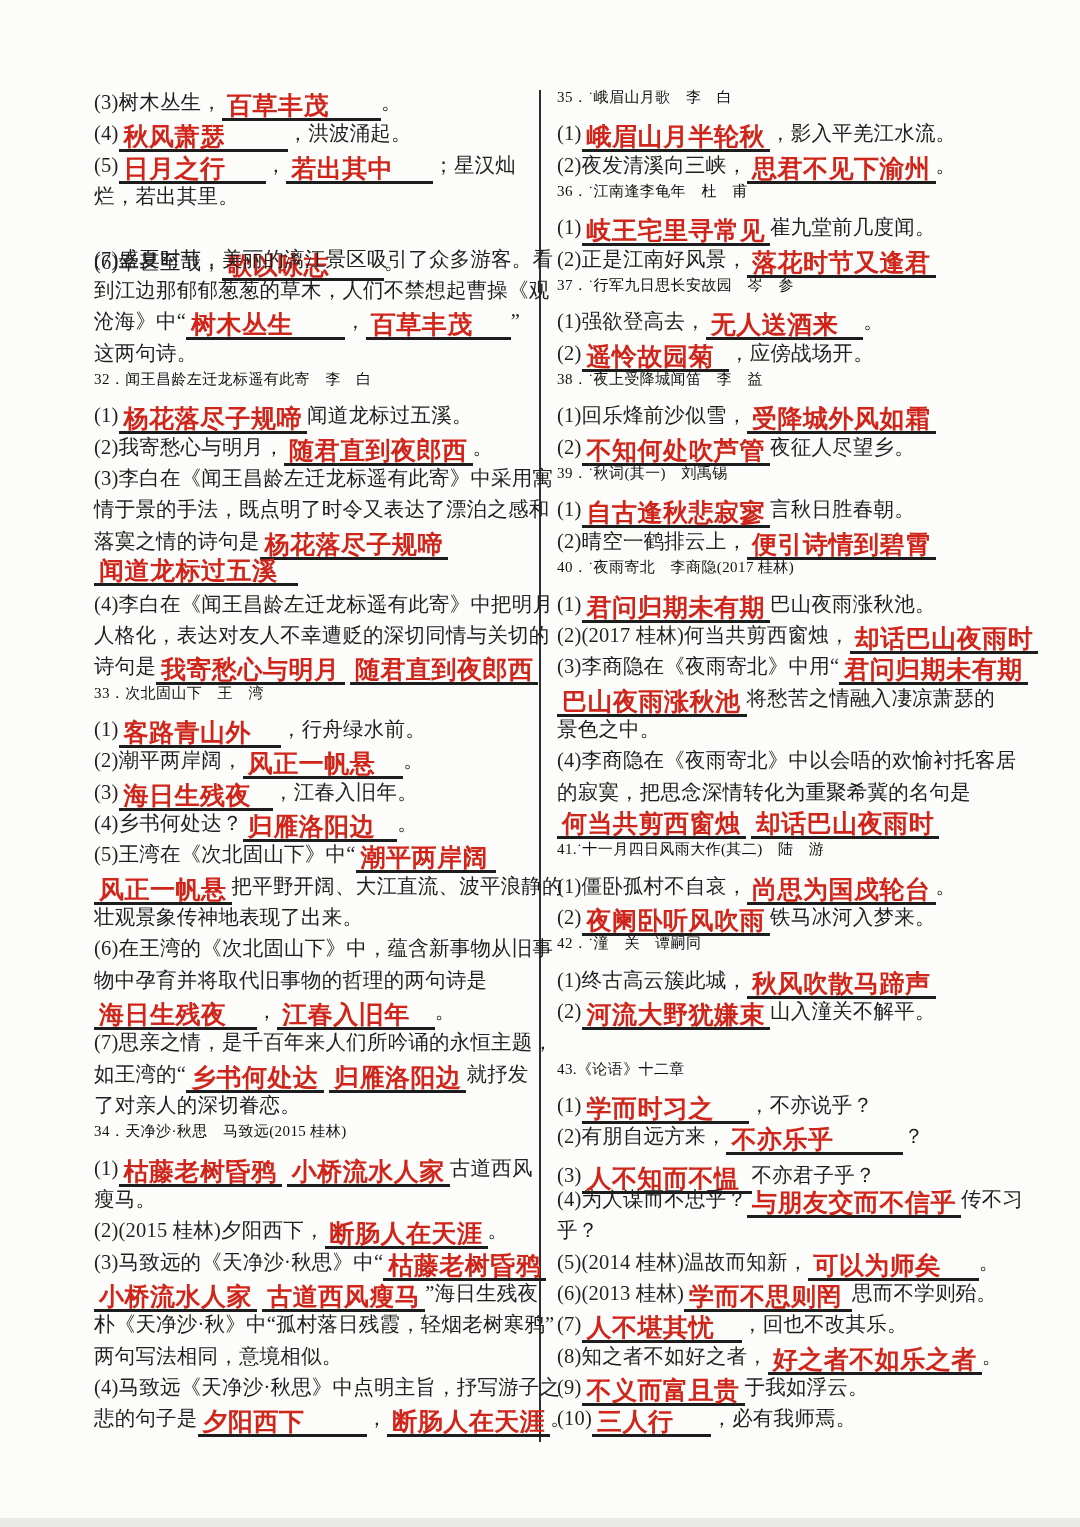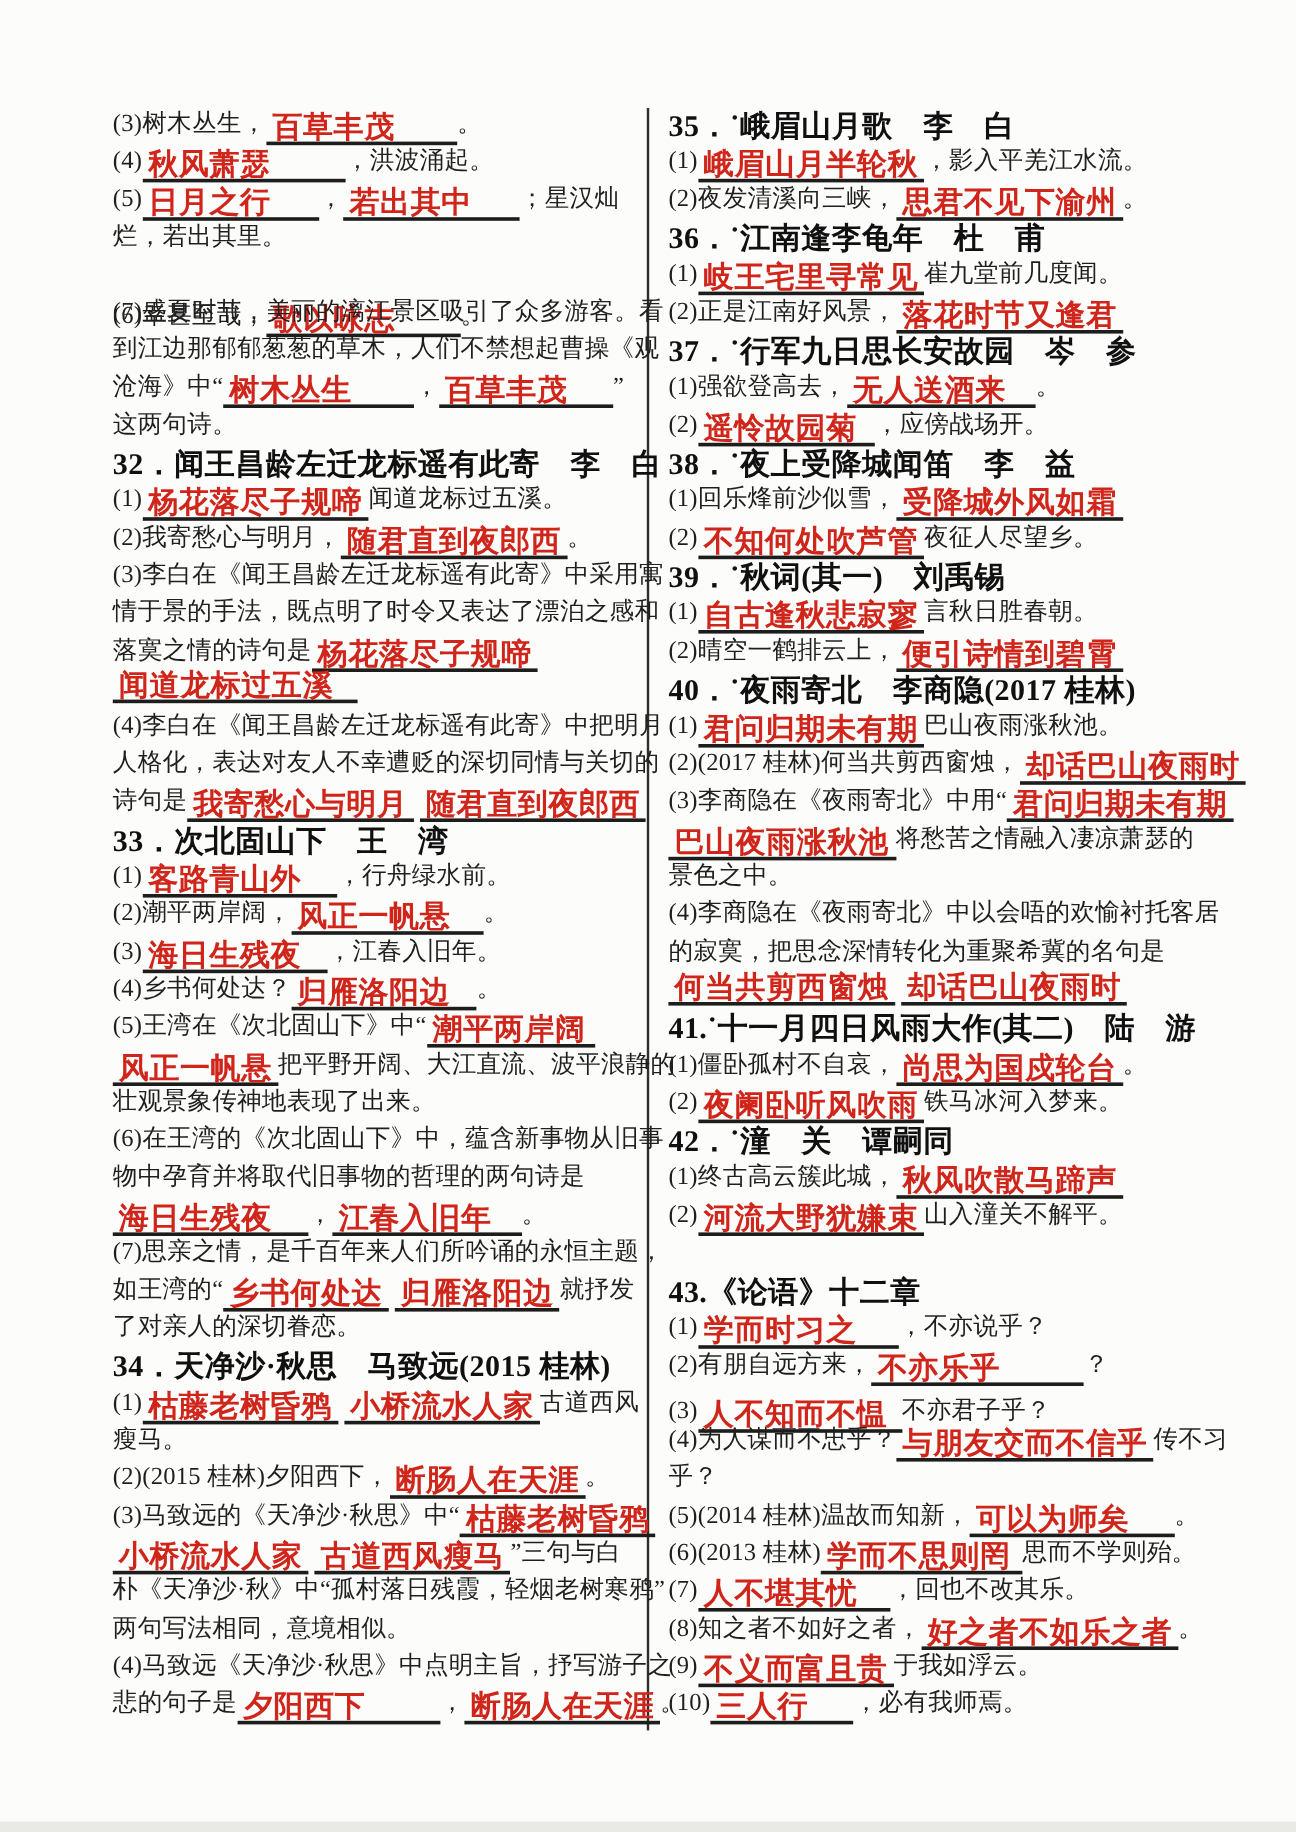--- a/index.html
+++ b/index.html
@@ -4,21 +4,21 @@
 <style>
   html,body{margin:0;padding:0;background:#ffffff;}
   .page{position:relative;width:1080px;height:1527px;background:#fcfcfa;overflow:hidden;
         font-family:"Liberation Serif","DejaVu Serif",serif;}
   .divider{position:absolute;left:539px;top:90px;width:2px;height:1352px;background:#2e2e2e;}
   .col{position:absolute;top:88px;}
   .col-left{left:94px;width:444px;}
   .col-right{left:557px;width:460px;}
   .line{height:31.35px;white-space:nowrap;}
   .bk{font-size:20.5px;color:#1f1f1f;letter-spacing:.2px;}
-  .ttl{font-size:25px;color:#101010;font-weight:700;letter-spacing:.4px;}
+  .ttl{font-size:15px;color:#101010;font-weight:400;letter-spacing:.4px;}
   .ans{display:inline-block;font-family:"DejaVu Sans","Liberation Sans",sans-serif;
        font-weight:700;font-size:25px;line-height:25px;color:#d0251a;
        border-bottom:3px solid #1d1d1d;padding:0 5px;vertical-align:-5px;letter-spacing:.5px;}
   .bottom-strip{position:absolute;left:0;bottom:0;width:100%;height:9px;background:#e9e9e6;}
 </style>
 </head>
 <body>
 
 <div class="page">
   <div class="divider"></div>
@@ -54,21 +54,21 @@
       <div class="line"><span class="bk">物中孕育并将取代旧事物的哲理的两句诗是</span></div>
       <div class="line"><span class="ans" style="padding-right: 30px;">海日生残夜</span><span class="bk">，</span><span class="ans" style="padding-right: 25px;">江春入旧年</span><span class="bk">。</span></div>
       <div class="line"><span class="bk">(7)思亲之情，是千百年来人们所吟诵的永恒主题，</span></div>
       <div class="line"><span class="bk">如王湾的“</span><span class="ans">乡书何处达</span><span class="bk"> </span><span class="ans">归雁洛阳边</span><span class="bk">就抒发</span></div>
       <div class="line"><span class="bk">了对亲人的深切眷恋。</span></div>
       <div class="line"><span class="ttl">34．天净沙·秋思　马致远(2015 桂林)</span></div>
       <div class="line"><span class="bk">(1)</span><span class="ans">枯藤老树昏鸦</span><span class="bk"> </span><span class="ans">小桥流水人家</span><span class="bk">古道西风</span></div>
       <div class="line"><span class="bk">瘦马。</span></div>
       <div class="line"><span class="bk">(2)(2015 桂林)夕阳西下，</span><span class="ans">断肠人在天涯</span><span class="bk">。</span></div>
       <div class="line"><span class="bk">(3)马致远的《天净沙·秋思》中“</span><span class="ans">枯藤老树昏鸦</span></div>
-      <div class="line"><span class="ans">小桥流水人家</span><span class="bk"> </span><span class="ans">古道西风瘦马</span><span class="bk">”三句与白</span></div>
+      <div class="line"><span class="ans">小桥流水人家</span><span class="bk"> </span><span class="ans">古道西风瘦马</span><span class="bk">”海日生残夜</span></div>
       <div class="line"><span class="bk">朴《天净沙·秋》中“孤村落日残霞，轻烟老树寒鸦”</span></div>
       <div class="line"><span class="bk">两句写法相同，意境相似。</span></div>
       <div class="line"><span class="bk">(4)马致远《天净沙·秋思》中点明主旨，抒写游子之</span></div>
       <div class="line"><span class="bk">悲的句子是</span><span class="ans" style="padding-right: 62px; text-align: right;">夕阳西下</span><span class="bk">，</span><span class="ans">断肠人在天涯</span><span class="bk">。</span></div>
     </div>
   <div class="col col-right">
       <div class="line"><span class="ttl">35．˙峨眉山月歌　李　白</span></div>
       <div class="line"><span class="bk">(1)</span><span class="ans">峨眉山月半轮秋</span><span class="bk">，影入平羌江水流。</span></div>
       <div class="line"><span class="bk">(2)夜发清溪向三峡，</span><span class="ans">思君不见下渝州</span><span class="bk">。</span></div>
       <div class="line"><span class="ttl">36．˙江南逢李龟年　杜　甫</span></div>

